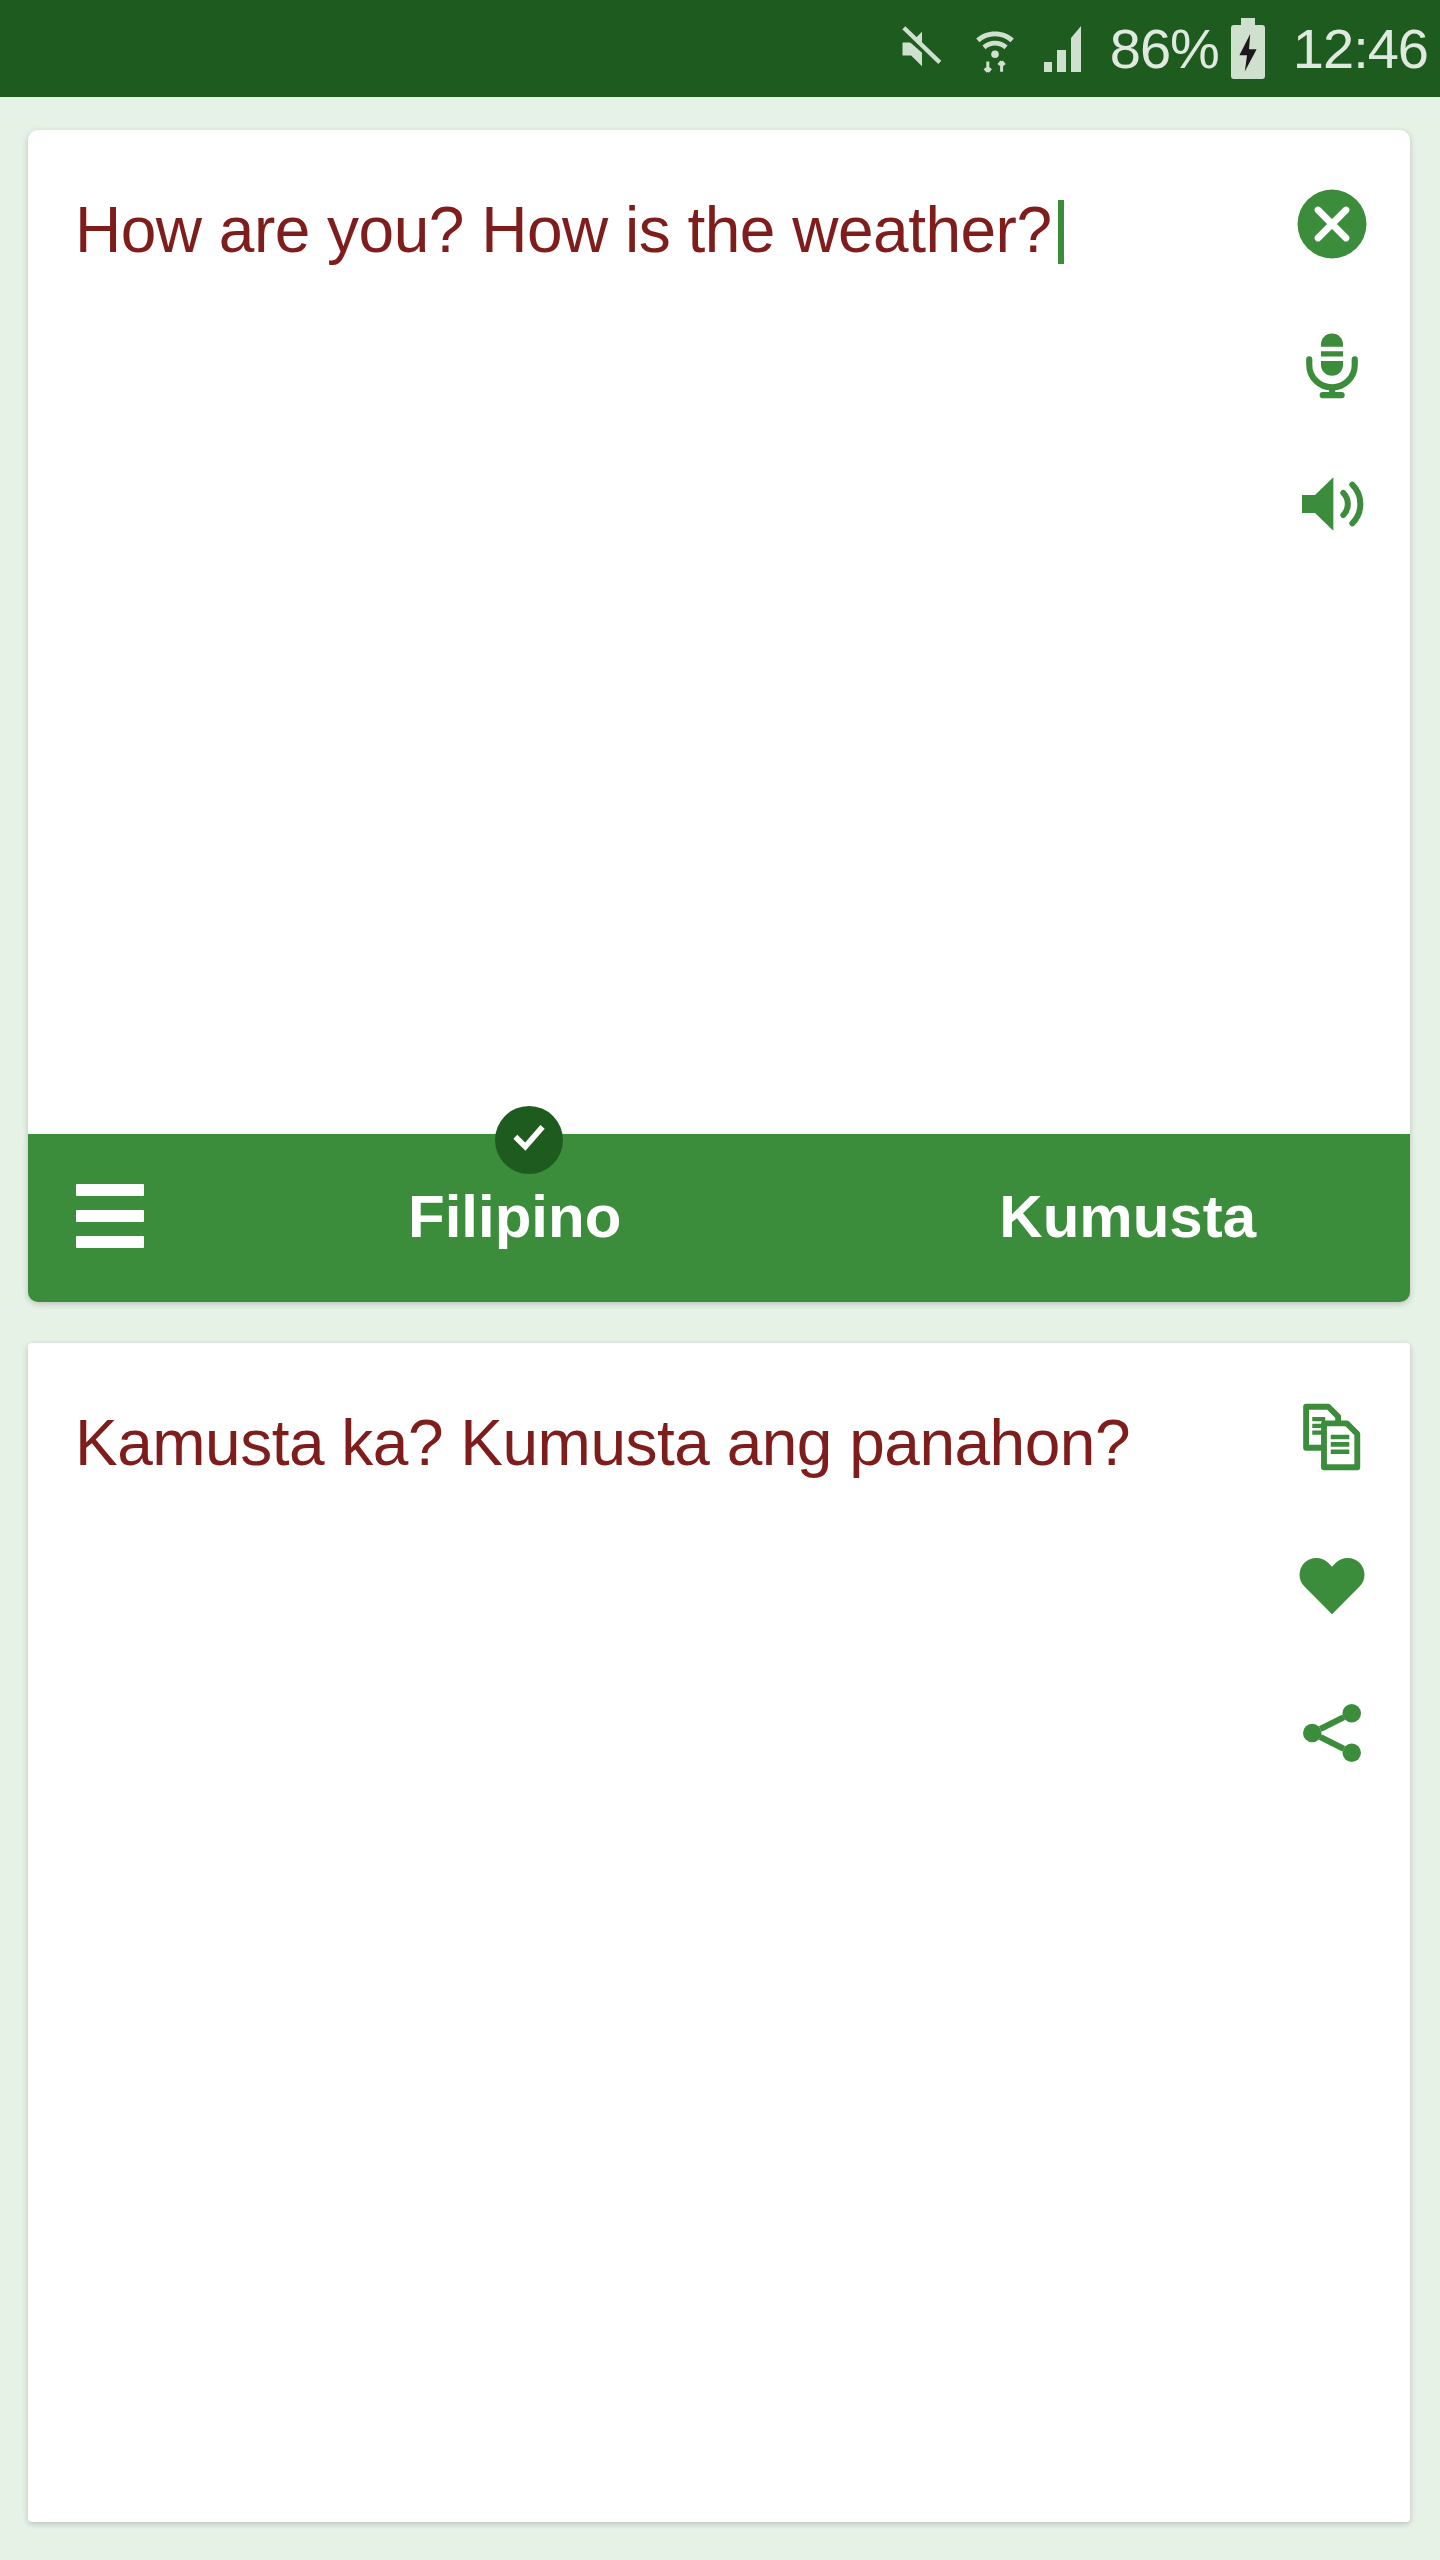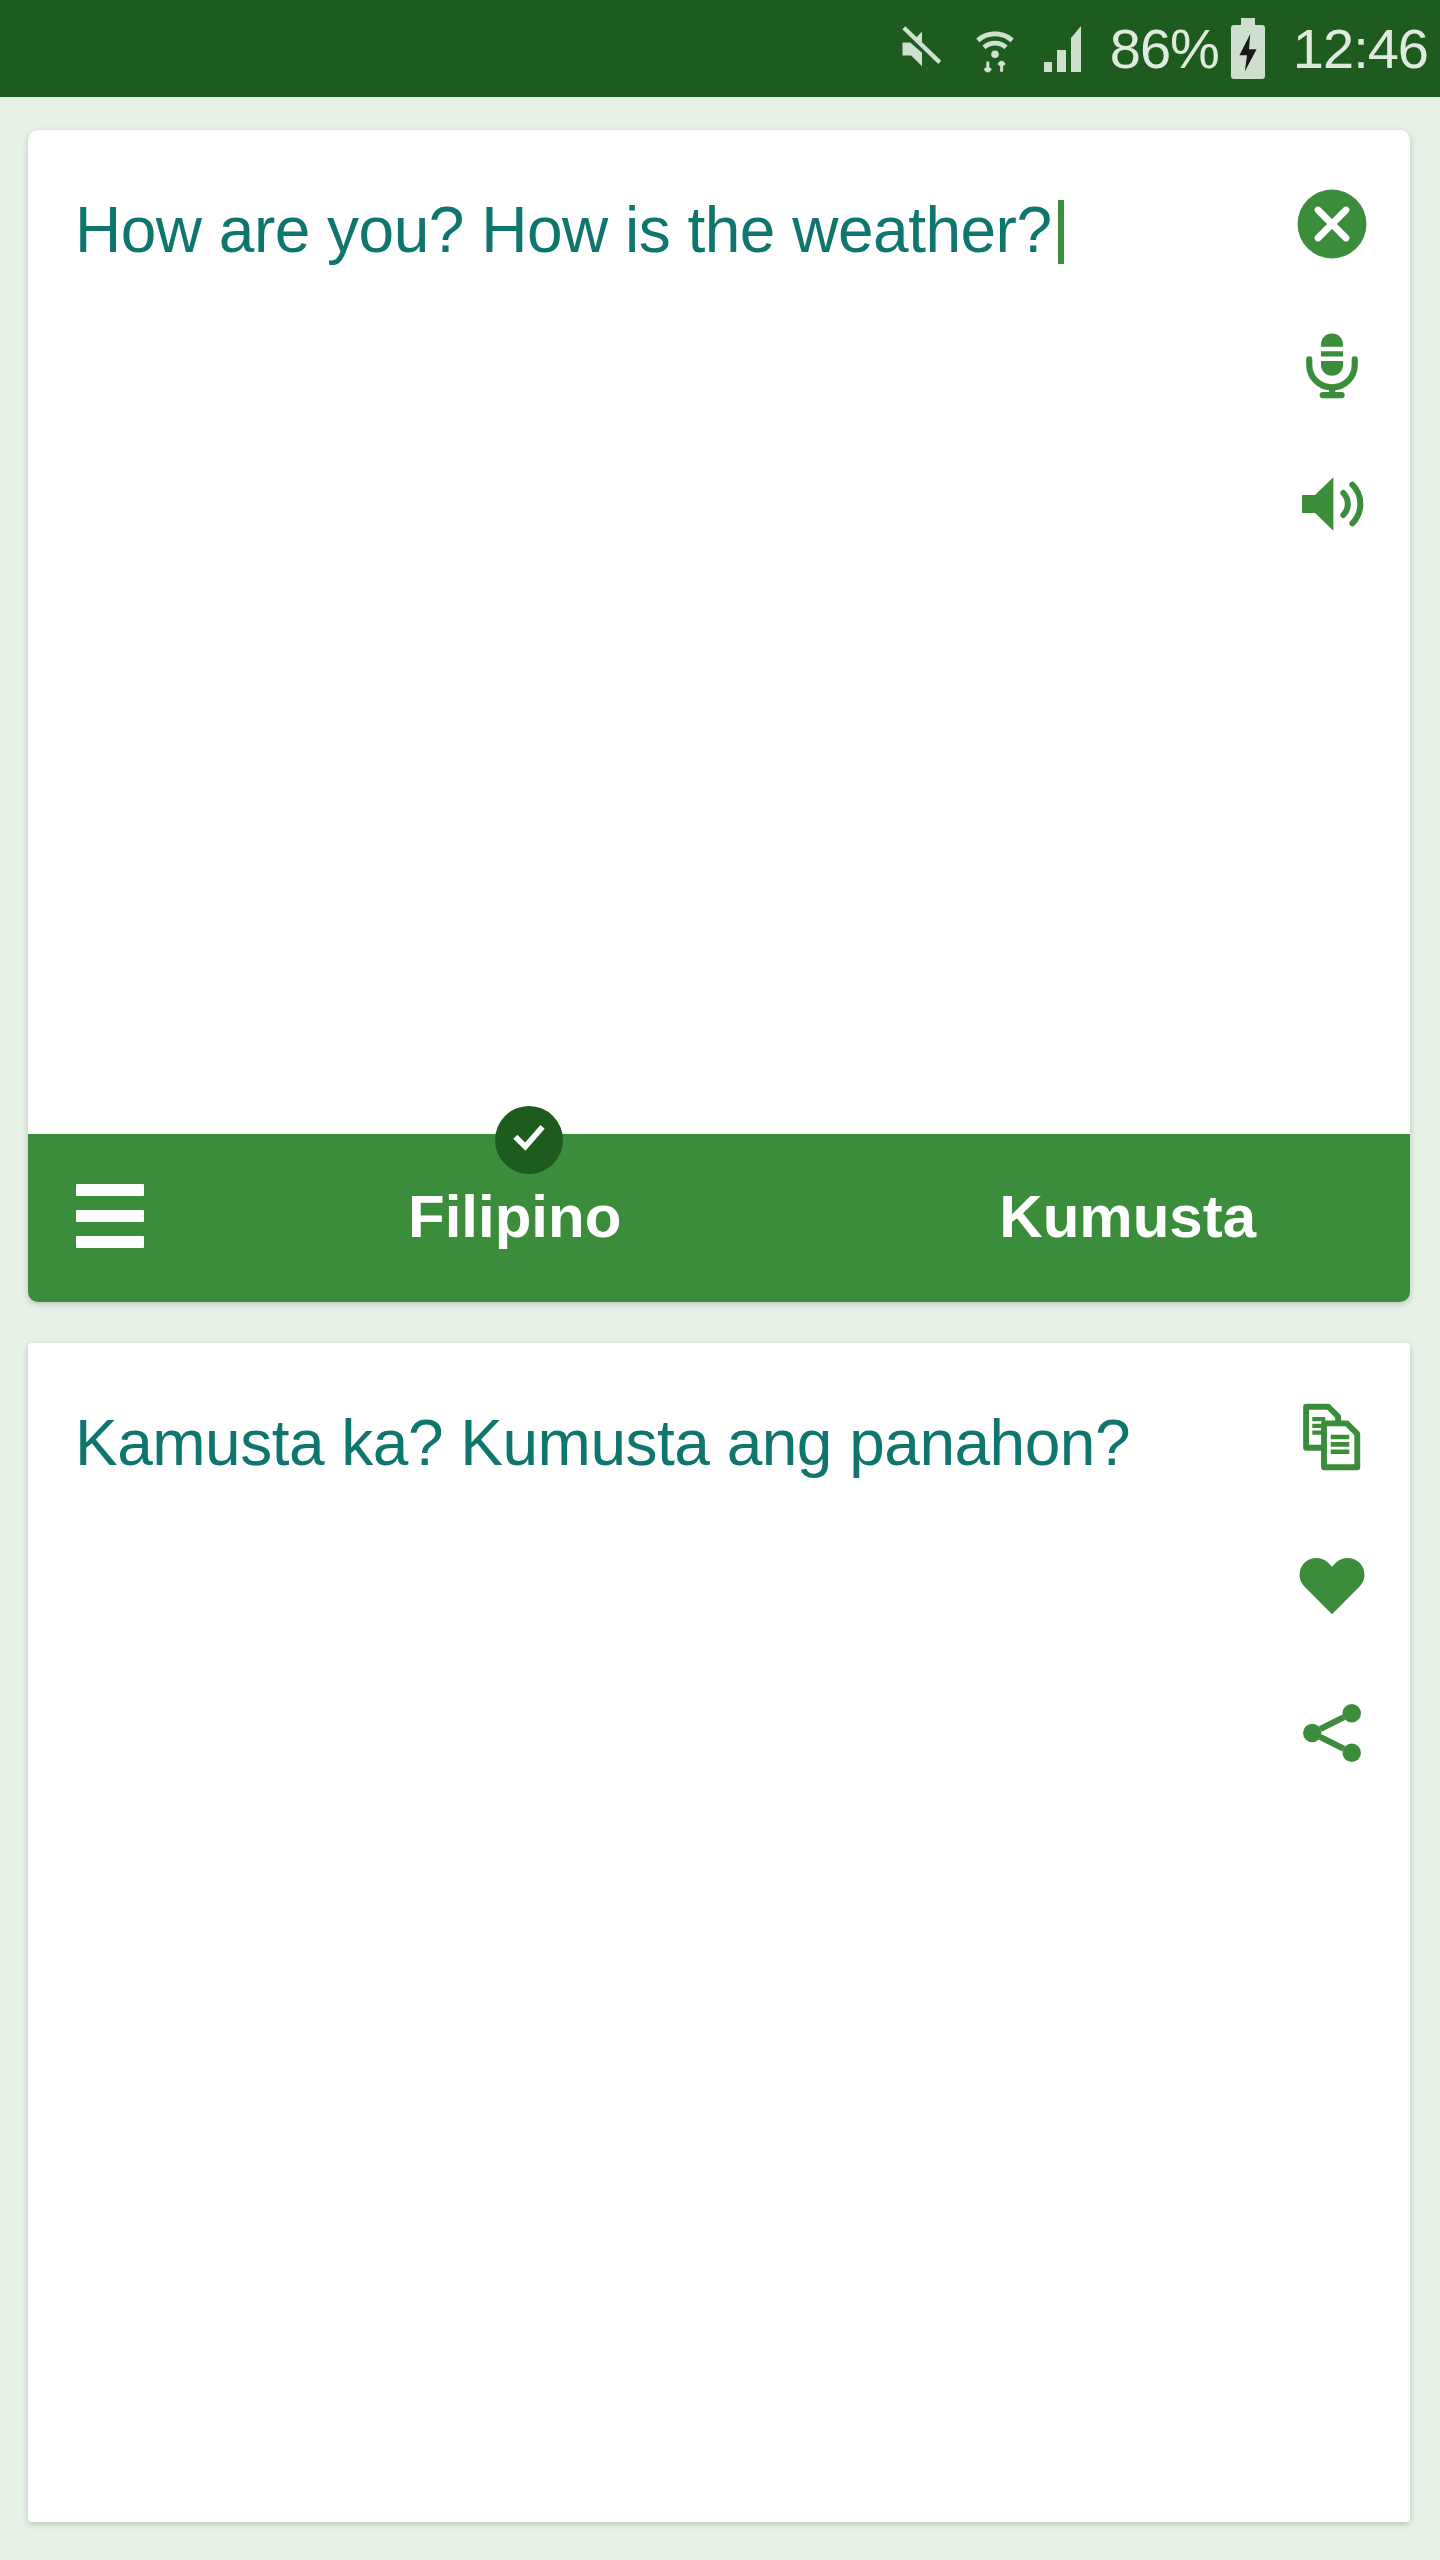--- a/index.html
+++ b/index.html
@@ -34,21 +34,21 @@
     top:130px; height:1004px;
     border-radius:10px 10px 0 0;
   }
   #output-card{
     top:1343px; height:1179px;
     border-radius:4px;
   }
 
   .card-text{
     position:absolute; left:47px; top:60px; width:1130px;
-    font-size:64px; line-height:1.28; color:#0f766e;
+    font-size:64px; line-height:1.28; color:#7f1d1d;
     font-weight:400; letter-spacing:-0.5px;
     white-space:pre-wrap; word-wrap:break-word;
   }
   .caret{
     display:inline-block; width:6px; height:64px;
     background:#3b8c3b; vertical-align:-12px; margin-left:6px;
   }
 
   .icon-rail{
     position:absolute; right:26px; top:44px;

